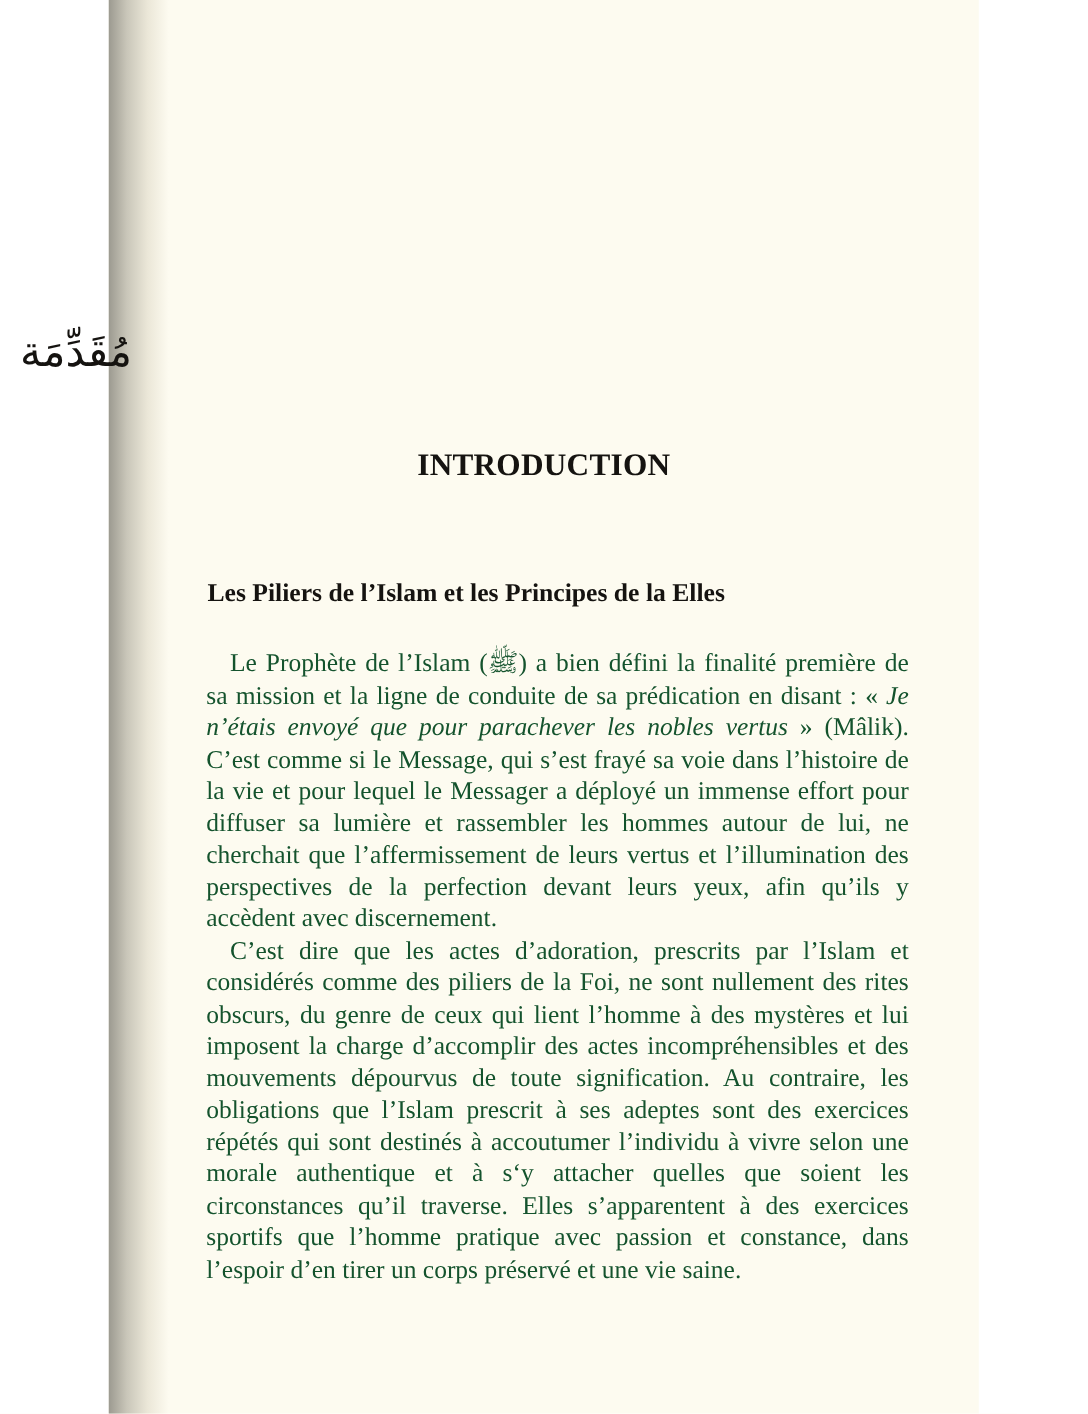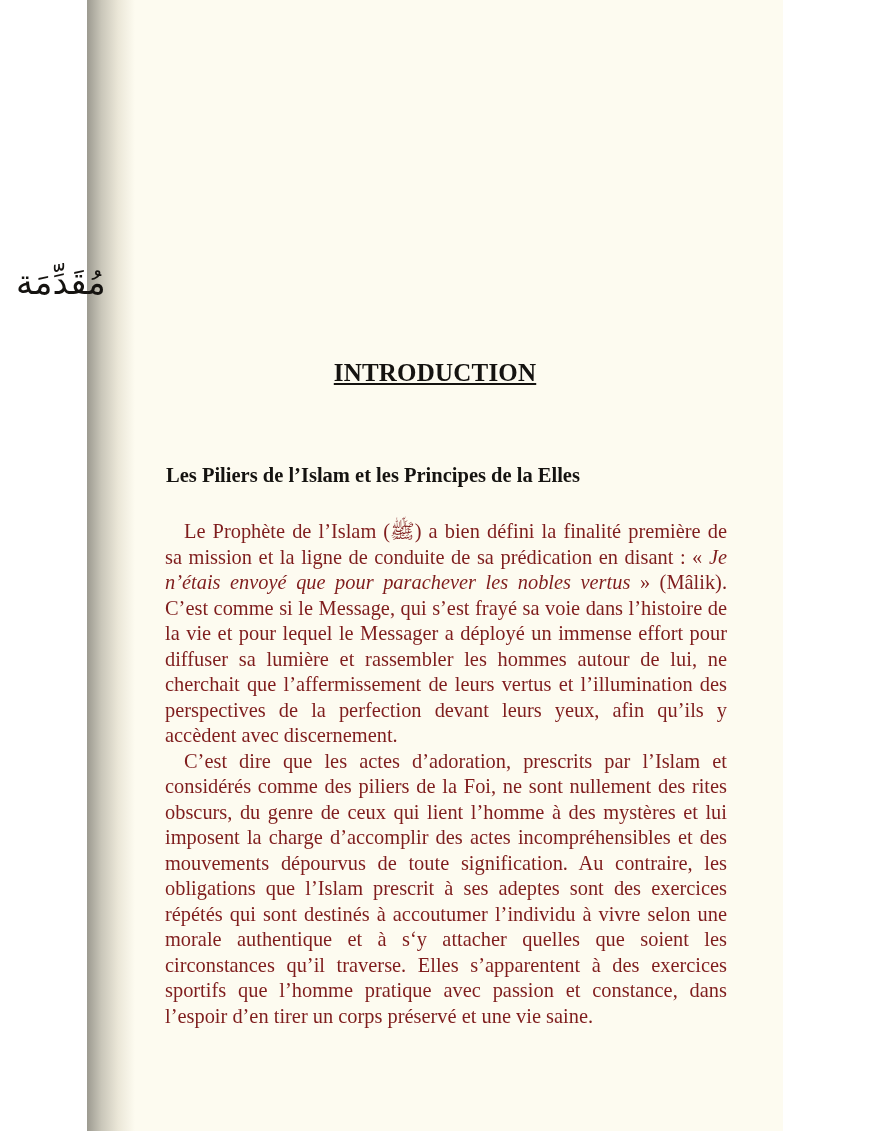--- a/index.html
+++ b/index.html
@@ -17,30 +17,30 @@
     position:absolute; left:0; top:0; width:48px; height:100%;
     background:linear-gradient(to right, #9c9a90 0%, #c9c6b9 30%, #ebe7d8 65%, rgba(253,251,240,0) 100%);
   }
   .arabic-title {
     position:absolute; left:16px; width:870px; top:262px; text-align:left;
     font-family:"DejaVu Sans", sans-serif; font-size:34px; line-height:40px;
     color:#151310; direction:rtl;
   }
   .chapter-title {
     position:absolute; left:0; width:870px; top:359px; text-align:center;
-    font-weight:bold; font-size:25px; letter-spacing:0.2px; color:#151310;text-decoration:underline;
+    font-weight:bold; font-size:25px; letter-spacing:0.2px; color:#151310;
   }
   .section-heading {
     position:absolute; left:166px; top:464px; width:570px;
     font-weight:bold; font-size:20.5px; color:#151310;
   }
   .body-text {
     position:absolute; left:165px; top:519px; width:562px;
     font-size:20.4px; line-height:25.5px; text-align:justify;
-    hyphens:manual; color:#7f1d1d;
+    hyphens:manual; color:#14532d;
   }
   .body-text p { margin:0; text-indent:19px; }
   .quote { font-style:italic; }
 </style>
 </head>
 <body>
 
 <div class="page">
   <div class="binding"></div>
 </div>

